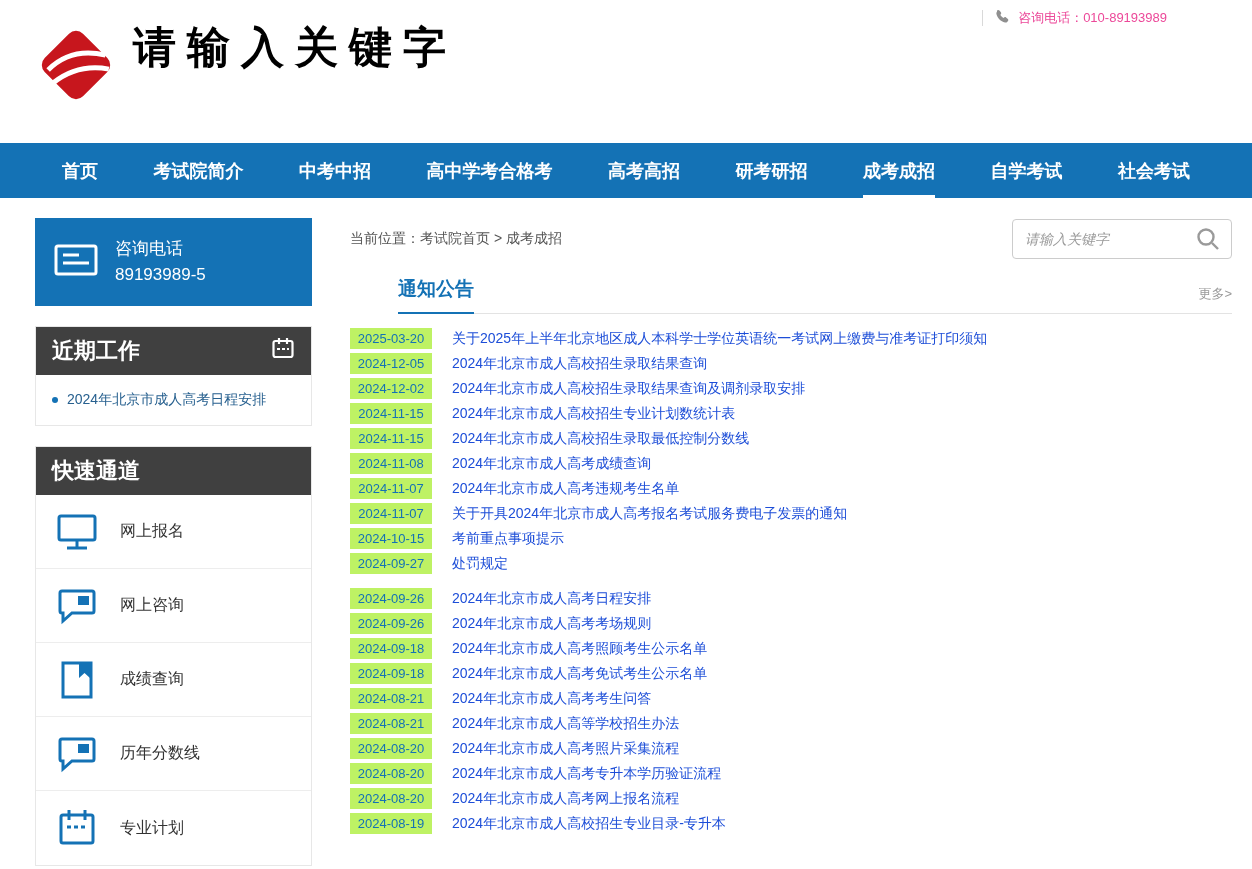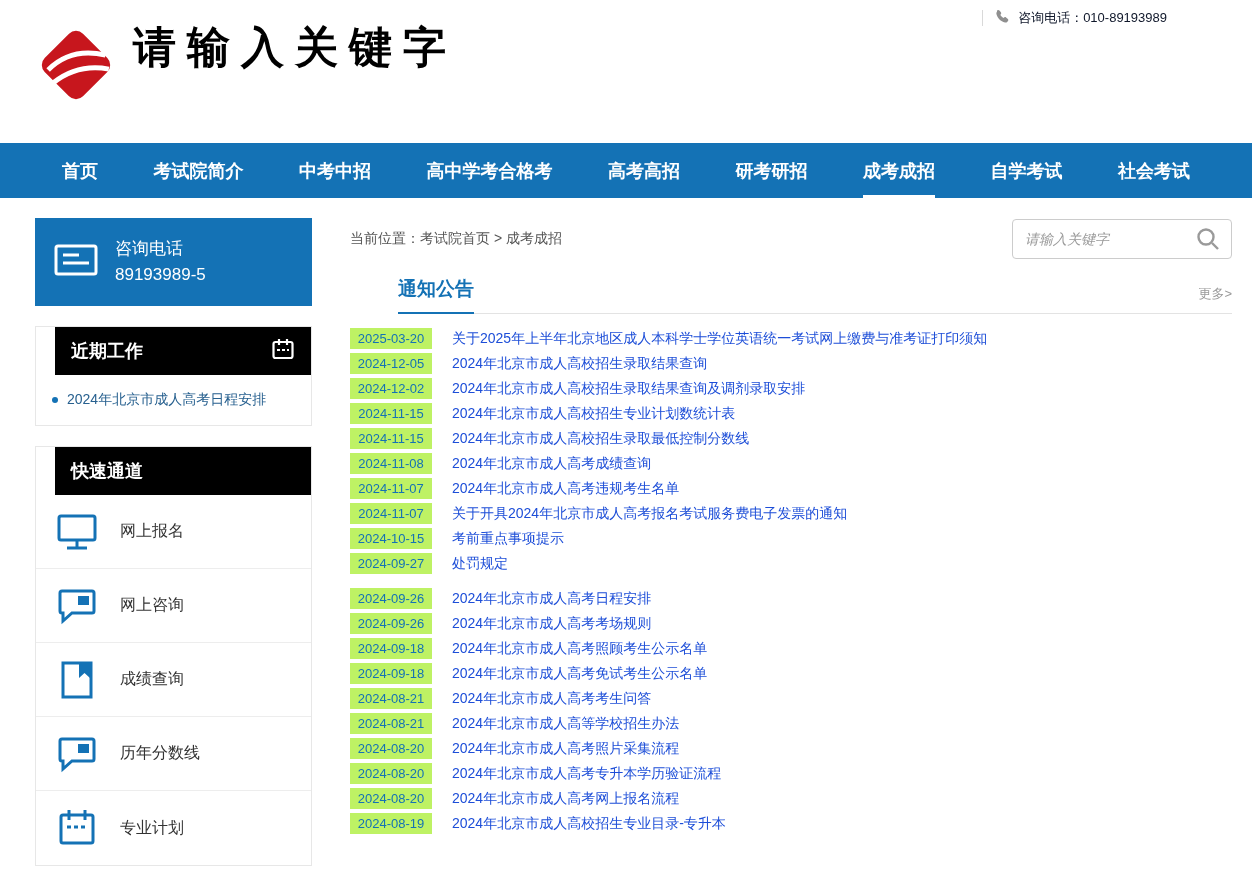--- a/index.html
+++ b/index.html
@@ -1,41 +1,41 @@
 <!DOCTYPE html>
 <html><head>
 <meta charset="utf-8">
 <style>
   * { box-sizing: border-box; margin: 0; padding: 0; }
   html, body { width: 1252px; background: #fff; font-family: "Liberation Sans", sans-serif; color: #333; }
   body { position: relative; min-height: 869px; overflow: hidden; }
 
   
   .header { position: relative; height: 143px; background: #fff; }
-  .phone-box { position: absolute; top: 8px; right: 85px; display: flex; align-items: center; gap: 7px; font-size: 13px; color: #0f172a; }
+  .phone-box { position: absolute; top: 8px; right: 85px; display: flex; align-items: center; gap: 7px; font-size: 13px; color: #ec4899; }
   .phone-divider { width: 1px; height: 16px; background: #d9d9d9; margin-right: 4px; }
   .brand { position: absolute; left: 35px; top: 24px; display: flex; align-items: flex-start; gap: 16px; cursor: pointer; }
   .brand-title { font-family: "DejaVu Serif", serif; font-weight: bold; font-size: 43px; letter-spacing: 11px; color: #000; line-height: 1.1; }
   .brand-sub { font-size: 16.5px; color: #111; margin-top: 6px; letter-spacing: 0.4px; }
 
   
   .nav { height: 55px; background: #1472b5; display: flex; align-items: stretch; justify-content: space-between; padding: 0 62px; }
   .nav-item { display: flex; align-items: center; color: #fff; font-size: 18px; font-weight: bold; cursor: pointer; border-bottom: 3px solid transparent; border-top: 3px solid transparent; }
   .nav-item.active { border-bottom-color: #fff; }
 
   
   .content { display: flex; gap: 38px; padding: 20px 20px 0 35px; }
   .sidebar { width: 277px; flex: none; display: flex; flex-direction: column; gap: 20px; }
   .main { flex: 1; min-width: 0; }
 
   
   .contact-card { background: #1472b5; color: #fff; display: flex; align-items: center; gap: 16px; padding: 14px 18px; height: 88px; }
   .contact-text { font-size: 17px; line-height: 1.55; }
   .panel { border: 1px solid #e7e7e7; background: #fff; }
-  .panel-header { background: #000000; color: #fff; height: 48px; display: flex; align-items: center; justify-content: space-between; padding: 0 16px; font-size: 18px; font-weight: bold; margin-left: 19px; }
+  .panel-header { background: #404040; color: #fff; height: 48px; display: flex; align-items: center; justify-content: space-between; padding: 0 16px; font-size: 22px; font-weight: bold; }
   .recent-item { display: flex; align-items: center; gap: 9px; padding: 16px; font-size: 14px; color: #27608f; cursor: pointer; }
   .recent-bullet { width: 6px; height: 6px; border-radius: 50%; background: #1472b5; flex: none; }
   .quick-item { display: flex; align-items: center; gap: 20px; height: 74px; padding: 0 18px; border-bottom: 1px solid #ededed; font-size: 16px; color: #333; cursor: pointer; }
   .quick-item:last-child { border-bottom: none; }
   .qicon { flex: none; width: 46px; display: flex; justify-content: center; }
 
   
   .main-top { display: flex; justify-content: space-between; align-items: center; margin-bottom: 16px; min-height: 42px; }
   .breadcrumb { font-size: 14px; color: #555; }
   .crumb-link { cursor: pointer; }

